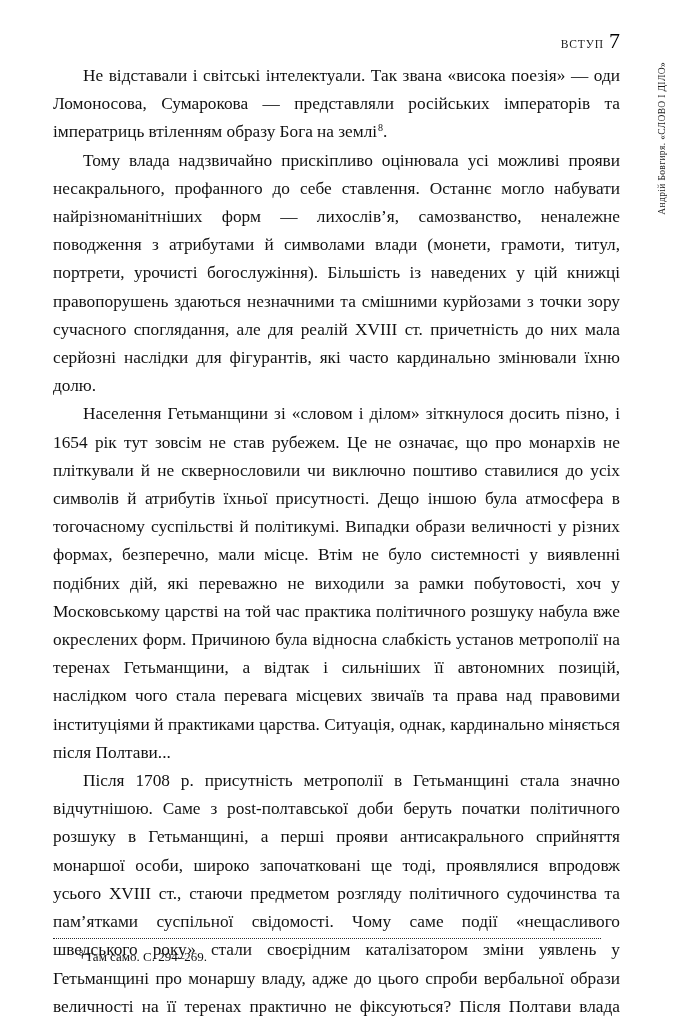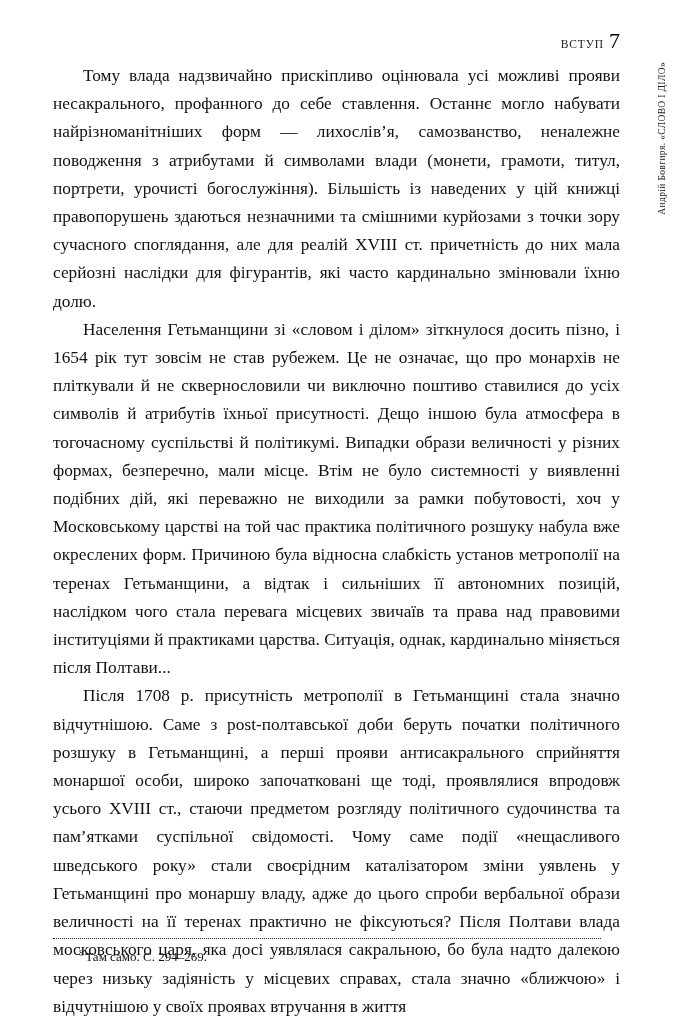--- a/index.html
+++ b/index.html
@@ -130,20 +130,21 @@
     <span class="running-head-title">ВСТУП</span>
     <span class="folio">7</span>
   </div>
 
   <div class="side-title">
     <span class="side-title-text">Андрій Бовгиря. «СЛОВО І ДІЛО»</span>
   </div>
 
   <div class="text-block">
 
+    <p class="body-par"><span>Не відставали і світські інтелектуали. Так звана «висока поезія» — оди Ломоносова, Сумарокова — представляли російських імператорів та імператриць втіленням образу Бога на землі</span><sup class="fn-ref">8</sup><span>.</span></p>
 
     <p class="body-par">Тому влада надзвичайно прискіпливо оцінювала усі можливі прояви несакрального, профанного до себе ставлення. Останнє могло набувати найрізноманітніших форм — лихослів’я, самозванство, неналежне поводження з атрибутами й символами влади (монети, грамоти, титул, портрети, урочисті богослужіння). Більшість із наведених у цій книжці правопорушень здаються незначними та смішними курйозами з точки зору сучасного споглядання, але для реалій XVIII ст. причетність до них мала серйозні наслідки для фігурантів, які часто кардинально змінювали їхню долю.</p>
 
     <p class="body-par">Населення Гетьманщини зі «словом і ділом» зіткнулося досить пізно, і 1654 рік тут зовсім не став рубежем. Це не означає, що про монархів не пліткували й не сквернословили чи виключно поштиво ставилися до усіх символів й атрибутів їхньої присутності. Дещо іншою була атмосфера в тогочасному суспільстві й політикумі. Випадки образи величності у різних формах, безперечно, мали місце. Втім не було системності у виявленні подібних дій, які переважно не виходили за рамки побутовості, хоч у Московському царстві на той час практика політичного розшуку набула вже окреслених форм. Причиною була відносна слабкість установ метрополії на теренах Гетьманщини, а відтак і сильніших її автономних позицій, наслідком чого стала перевага місцевих звичаїв та права над правовими інституціями й практиками царства. Ситуація, однак, кардинально міняється після Полтави...</p>
 
     <p class="body-par">Після 1708 р. присутність метрополії в Гетьманщині стала значно відчутнішою. Саме з post-полтавської доби беруть початки політичного розшуку в Гетьманщині, а перші прояви антисакрального сприйняття монаршої особи, широко започатковані ще тоді, проявлялися впродовж усього XVIII ст., стаючи предметом розгляду політичного судочинства та пам’ятками суспільної свідомості. Чому саме події «нещасливого шведського року» стали своєрідним каталізатором зміни уявлень у Гетьманщині про монаршу владу, адже до цього спроби вербальної образи величності на її теренах практично не фіксуються? Після Полтави влада московського царя, яка досі уявлялася сакральною, бо була надто далекою через низьку задіяність у місцевих справах, стала значно «ближчою» і відчутнішою у своїх проявах втручання в життя</p>
 
   </div>
 
   <div class="footnote-area">

